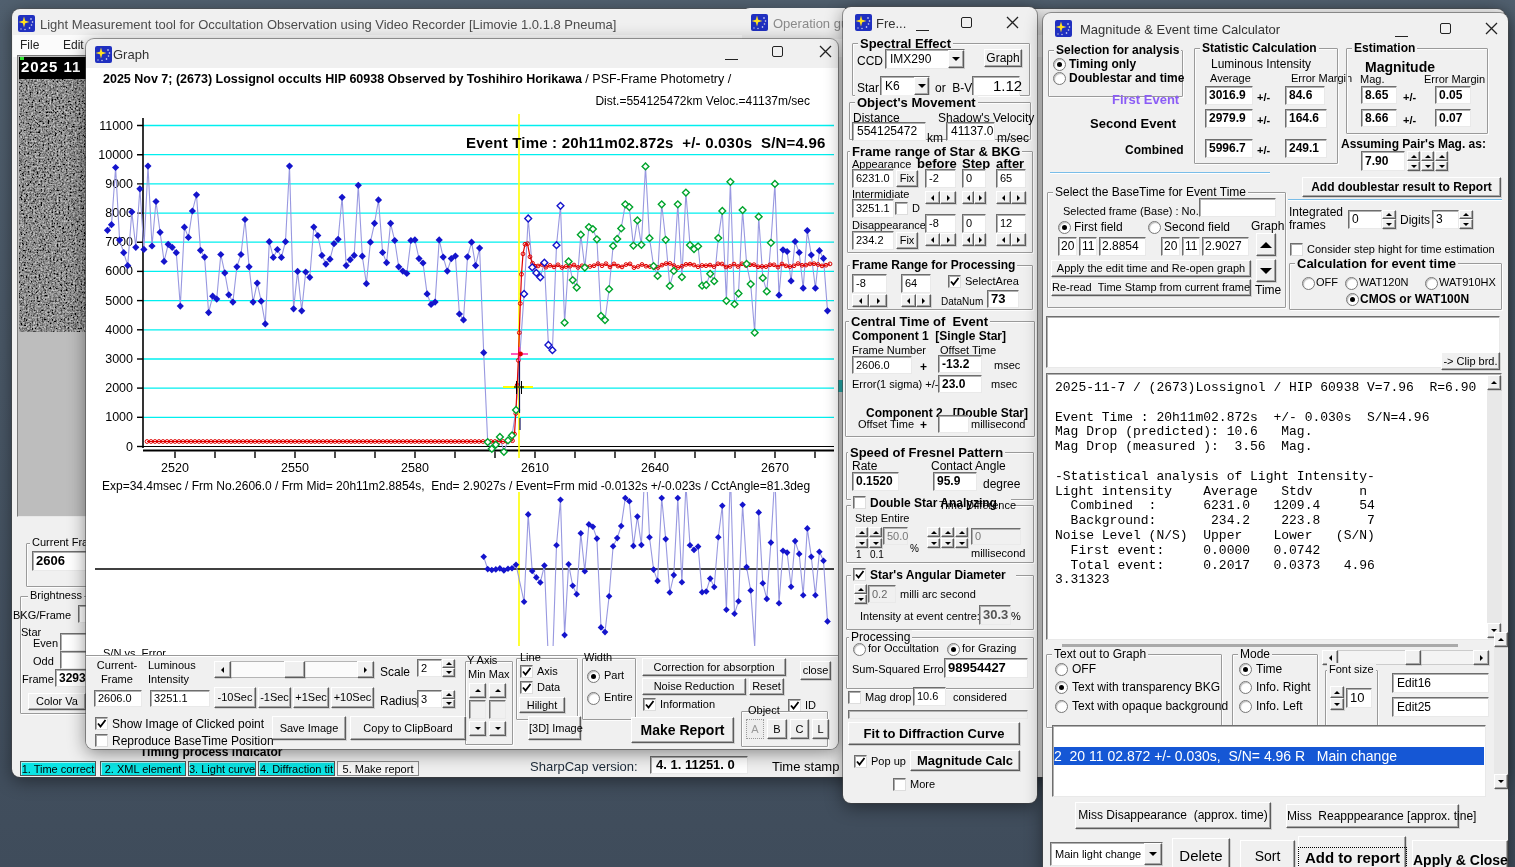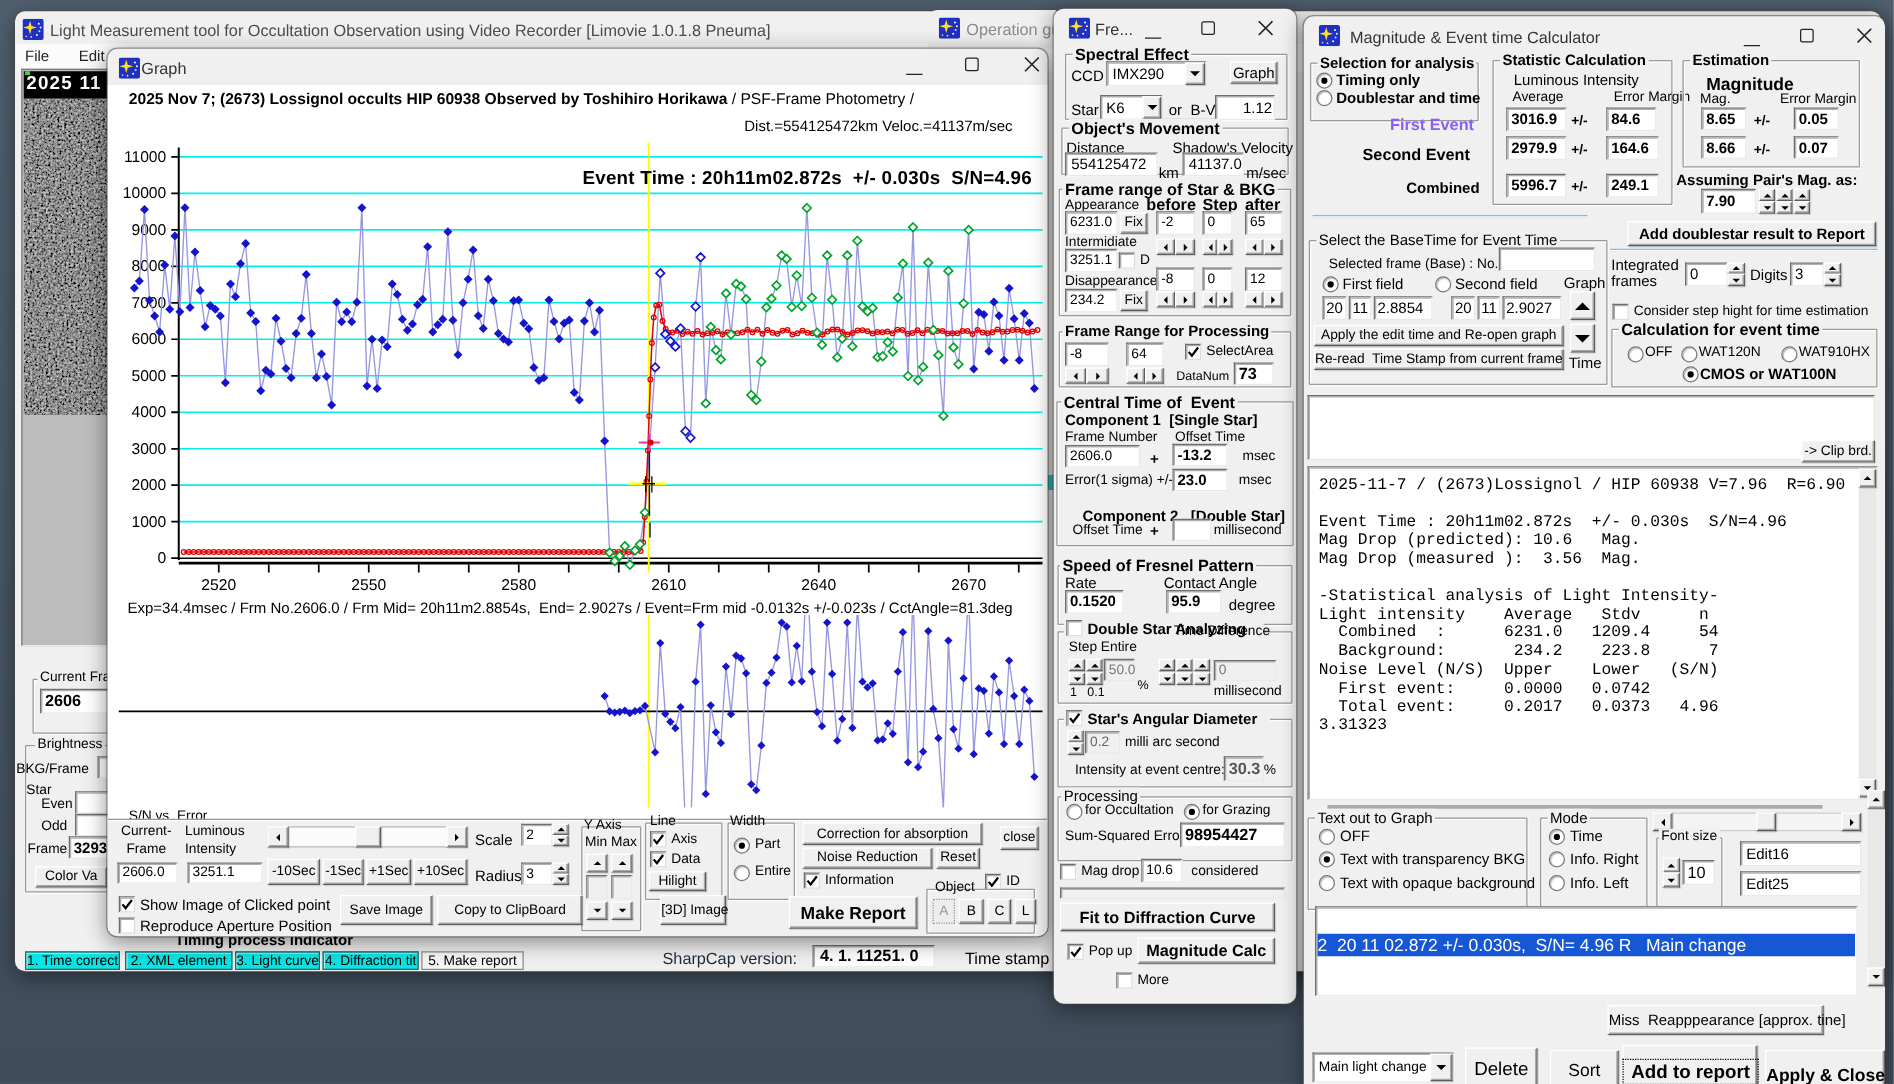--- a/index.html
+++ b/index.html
@@ -701,21 +701,21 @@
     <div class="ab bt" style="left:726px;top:680px;width:17px;height:20px;font-size:11px;line-height:18px;color:#000;">L</div>
     <div class="ab bt" style="left:545px;top:678px;width:103px;height:26px;font-size:14px;line-height:24px;color:#000;font-weight:bold;">Make Report</div>
     <div class="ab bt" style="left:442px;top:677px;width:53px;height:24px;font-size:11px;line-height:22px;color:#000;">[3D] Image</div>
     <div class="ab bt" style="left:186px;top:677px;width:74px;height:24px;font-size:11px;line-height:22px;color:#000;">Save Image</div>
     <div class="ab bt" style="left:264px;top:677px;width:116px;height:24px;font-size:11px;line-height:22px;color:#000;">Copy to ClipBoard</div>
     <span class="ab ckb" style="left:9px;top:678px;"><svg width="10" height="10" style="position:absolute;left:1px;top:1px">
         <path d="M1 4.5 L3.5 7.5 L8.5 1" stroke="#000" stroke-width="1.8" fill="none"></path>
       </svg></span>
     <div class="ab" style="left:26px;top:678px;font-size:12px;">Show Image of Clicked point</div>
     <span class="ab ckb" style="left:9px;top:695px;"></span>
-    <div class="ab" style="left:26px;top:695px;font-size:12px;">Reproduce Aperture Position</div>
+    <div class="ab" style="left:26px;top:695px;font-size:12px;">Reproduce BaseTime Position</div>
   </div>
 <div class="win" style="left:843px;top:7px;width:194px;height:796px">
     <svg class="ab" style="left:12px;top:7px" width="17" height="17" viewBox="0 0 17 17">
 <rect width="17" height="17" rx="2" fill="#2030c0"></rect>
 <path d="M6 1.5 L7.2 5.8 L11.5 7 L7.2 8.2 L6 12.5 L4.8 8.2 L0.5 7 L4.8 5.8 Z" fill="#ffe020"></path>
 <circle cx="13" cy="4" r="0.8" fill="#fff"></circle>
       <circle cx="14.5" cy="7" r="0.8" fill="#eee"></circle>
 <circle cx="13.5" cy="10" r="0.8" fill="#ddd"></circle>
       <circle cx="11.5" cy="13" r="0.8" fill="#fff"></circle>
 <circle cx="3" cy="14" r="0.7" fill="#ccd"></circle>
@@ -730,21 +730,21 @@
     <div class="ab gb" style="left:9px;top:36px;width:178px;height:53px;"></div>
     <div class="ab" style="left:15px;top:29px;font-size:13px;background:#f0f0f0;padding:0 2px;font-weight:bold;">Spectral Effect</div>
     <div class="ab" style="left:14px;top:47px;font-size:12px;color:#000;">CCD</div>
     <div class="ab sk" style="left:42px;top:42px;width:80px;height:20px;background:#fff;font-size:12px;line-height:18px;padding-left:4px;color:#000;">IMX290</div>
     <div class="ab bt cc" style="left:105px;top:43px;width:16px;height:18px;"><span style="display:inline-block;width:0;height:0;border-left:4px solid transparent;border-right:4px solid transparent;border-top:4px solid #000"></span></div>
     <div class="ab bt" style="left:141px;top:42px;width:38px;height:18px;font-size:12px;line-height:16px;color:#000;">Graph</div>
     <div class="ab" style="left:14px;top:74px;font-size:12px;color:#000;">Star</div>
     <div class="ab sk" style="left:37px;top:69px;width:50px;height:20px;background:#fff;font-size:12px;line-height:18px;padding-left:4px;color:#000;">K6</div>
     <div class="ab bt cc" style="left:71px;top:70px;width:15px;height:18px;"><span style="display:inline-block;width:0;height:0;border-left:4px solid transparent;border-right:4px solid transparent;border-top:4px solid #000"></span></div>
     <div class="ab" style="left:92px;top:74px;font-size:12px;color:#000;">or  B-V</div>
-    <div class="ab sk" style="left:129px;top:69px;width:48px;height:20px;background:#fff;font-size:12px;line-height:18px;padding-left:20px;color:#000;text-align:center;">1.12</div>
+    <div class="ab sk" style="left:129px;top:69px;width:48px;height:20px;background:#fff;font-size:15px;line-height:18px;padding-left:20px;color:#000;text-align:center;">1.12</div>
     <div class="ab gb" style="left:6px;top:95px;width:182px;height:38px;"></div>
     <div class="ab" style="left:12px;top:88px;font-size:13px;background:#f0f0f0;padding:0 2px;font-weight:bold;">Object's Movement</div>
     <div class="ab" style="left:10px;top:104px;font-size:12px;color:#000;">Distance</div>
     <div class="ab" style="left:95px;top:104px;font-size:12px;color:#000;">Shadow's Velocity</div>
     <div class="ab sk" style="left:9px;top:115px;width:74px;height:19px;background:#fff;font-size:12px;line-height:17px;padding-left:4px;color:#000;">554125472</div>
     <div class="ab" style="left:84px;top:124px;font-size:12px;color:#000;">km</div>
     <div class="ab sk" style="left:103px;top:115px;width:49px;height:19px;background:#fff;font-size:12px;line-height:17px;padding-left:4px;color:#000;">41137.0</div>
     <div class="ab" style="left:154px;top:124px;font-size:12px;color:#000;">m/sec</div>
     <div class="ab gb" style="left:4px;top:144px;width:186px;height:102px;"></div>
     <div class="ab" style="left:7px;top:137px;font-size:13px;background:#f0f0f0;padding:0 2px;font-weight:bold;">Frame range of Star &amp; BKG</div>
@@ -1012,20 +1012,21 @@
     <div class="ab gb" style="left:282px;top:657px;width:53px;height:56px;"></div>
     <div class="ab" style="left:284px;top:650px;font-size:11px;background:#f0f0f0;padding:0 2px;">Font size</div>
     <div class="ab bt cc" style="left:287px;top:673px;width:14px;height:12px;"><span style="display:inline-block;width:0;height:0;border-left:3px solid transparent;border-right:3px solid transparent;border-bottom:3px solid #000"></span></div>
     <div class="ab bt cc" style="left:287px;top:685px;width:14px;height:12px;"><span style="display:inline-block;width:0;height:0;border-left:3px solid transparent;border-right:3px solid transparent;border-top:3px solid #000"></span></div>
     <div class="ab sk" style="left:303px;top:675px;width:26px;height:20px;background:#fff;font-size:13px;line-height:18px;padding-left:3px;color:#000;">10</div>
     <div class="ab sk" style="left:349px;top:660px;width:97px;height:20px;background:#fff;font-size:12px;line-height:18px;padding-left:4px;color:#000;">Edit16</div>
     <div class="ab sk" style="left:349px;top:684px;width:97px;height:20px;background:#fff;font-size:12px;line-height:18px;padding-left:4px;color:#000;">Edit25</div>
     <div class="ab sk" style="left:9px;top:712px;width:434px;height:72px;background:#fff"></div>
     <div class="ab" style="left:11px;top:734px;width:430px;height:18px;background:#1557d5"></div>
     <div class="ab" style="left:11px;top:735px;font-size:14px;color:#fff">2  20 11 02.872 +/- 0.030s,  S/N= 4.96 R   Main change</div>
+    <div class="ab bt" style="left:32px;top:789px;width:196px;height:27px;font-size:12px;line-height:25px;color:#000;">Miss Disappearance  (approx. time)</div>
     <div class="ab bt" style="left:243px;top:791px;width:173px;height:24px;font-size:12px;line-height:22px;color:#000;">Miss  Reapppearance [approx. tine]</div>
     <div class="ab sk" style="left:7px;top:829px;width:113px;height:24px;background:#fff;font-size:11px;line-height:22px;padding-left:4px;color:#000;">Main light change</div>
     <div class="ab bt" style="left:101px;top:830px;width:18px;height:22px;font-size:11px;line-height:20px;color:#000;"></div>
     <div class="ab cc" style="left:101px;top:830px;width:18px;height:22px"><span style="display:inline-block;width:0;height:0;border-left:4px solid transparent;border-right:4px solid transparent;border-top:4px solid #000"></span></div>
     <div class="ab bt" style="left:129px;top:825px;width:58px;height:35px;font-size:15px;line-height:33px;color:#000;">Delete</div>
     <div class="ab bt" style="left:197px;top:827px;width:55px;height:33px;font-size:14px;line-height:31px;color:#000;">Sort</div>
     <div class="ab bt" style="left:255px;top:823px;width:108px;height:44px;font-size:15px;line-height:42px;color:#000;font-weight:bold;"><span class="dot">Add to report</span></div>
     <div class="ab bt" style="left:369px;top:827px;width:96px;height:40px;font-size:14px;line-height:38px;color:#000;font-weight:bold;">Apply &amp; Close</div>
   </div>
 </body></html>

